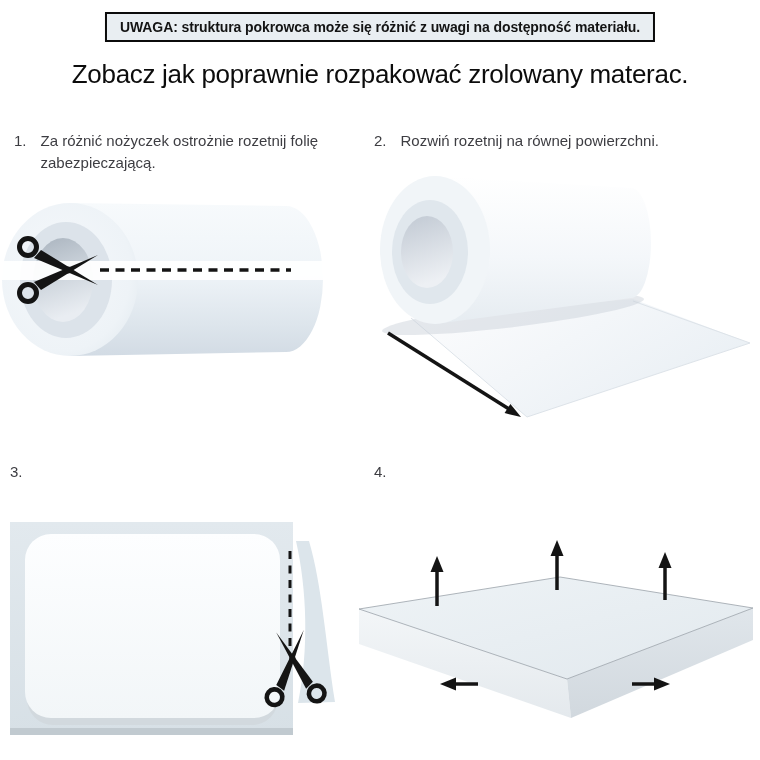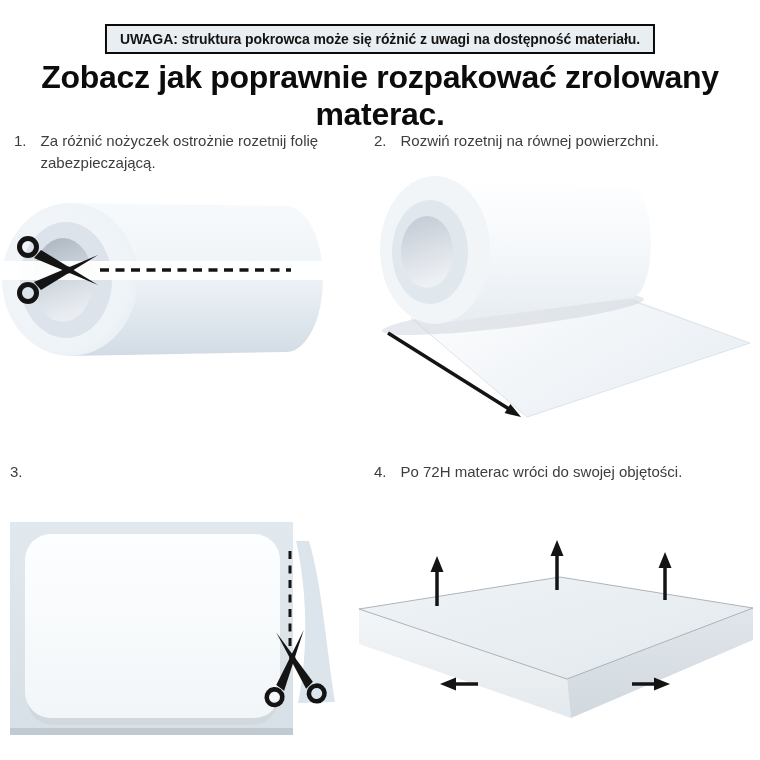--- a/index.html
+++ b/index.html
@@ -4,28 +4,28 @@
 <style>
   :root{
     --ink:#141414; --banner-bg:#e9eef2; --banner-border:#0b0b0b;
     --text:#3d3d42; --heading:#0c0c0c;
   }
   *{box-sizing:border-box; margin:0; padding:0;}
   body{background:#fff; font-family:"Liberation Sans", sans-serif;}
   .canvas{position:relative; width:760px; height:760px; background:#ffffff; overflow:hidden;}
 
   .banner{
-    position:absolute; top:24px; left:50%; transform:translateX(-50%);
+    position:absolute; top:12px; left:50%; transform:translateX(-50%);
     background:var(--banner-bg); border:2px solid var(--banner-border);
     padding:5px 13px; white-space:nowrap;
     font-size:14px; font-weight:bold; color:var(--ink); letter-spacing:-0.1px;
   }
   .heading{
     position:absolute; top:59px; left:0; width:100%;
-    text-align:center; font-size:32px; font-weight:bold; color:var(--heading);
+    text-align:center; font-size:26px; font-weight:normal; color:var(--heading);
     letter-spacing:-0.3px;
   }
   .step-label{
     position:absolute; display:flex; gap:14px;
     font-size:15px; line-height:22px; color:var(--text);
   }
   .step-label .num{flex:0 0 auto;}
   .s1{left:14px; top:130px; width:322px;}
   .s2{left:374px; top:130px; width:380px;}
   .s3{left:10px; top:461px; width:330px;}
@@ -69,21 +69,20 @@
   </div>
   <div class="step-label s2">
     <span class="num">2.</span>
     <span class="txt">Rozwiń rozetnij na równej powierzchni.</span>
   </div>
   <div class="step-label s3">
     <span class="num">3.</span>
   </div>
   <div class="step-label s4">
     <span class="num">4.</span>
-    <span class="txt">Po 72H materac wróci do swojej objętości.</span>
   </div>
 
   <svg class="fig fig1" width="335" height="205" viewBox="0 0 335 205" role="img" aria-label="Zrolowany materac z przerywaną linią cięcia i nożyczkami">
     <defs>
       <linearGradient id="g1body" x1="0" y1="0" x2="0" y2="1">
         <stop offset="0" stop-color="#f7fafc"></stop>
         <stop offset="0.45" stop-color="#eff4f8"></stop>
         <stop offset="0.8" stop-color="#dde5ec"></stop>
         <stop offset="1" stop-color="#d2dbe4"></stop>
       </linearGradient>

